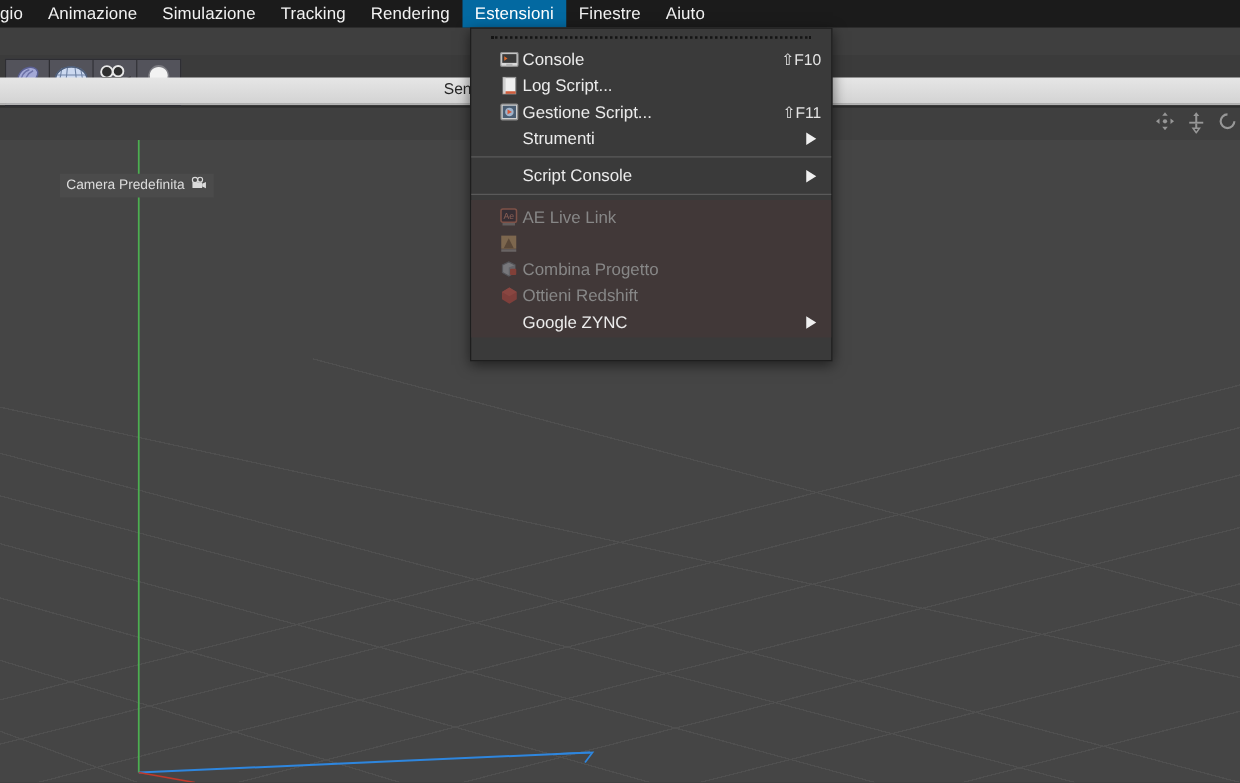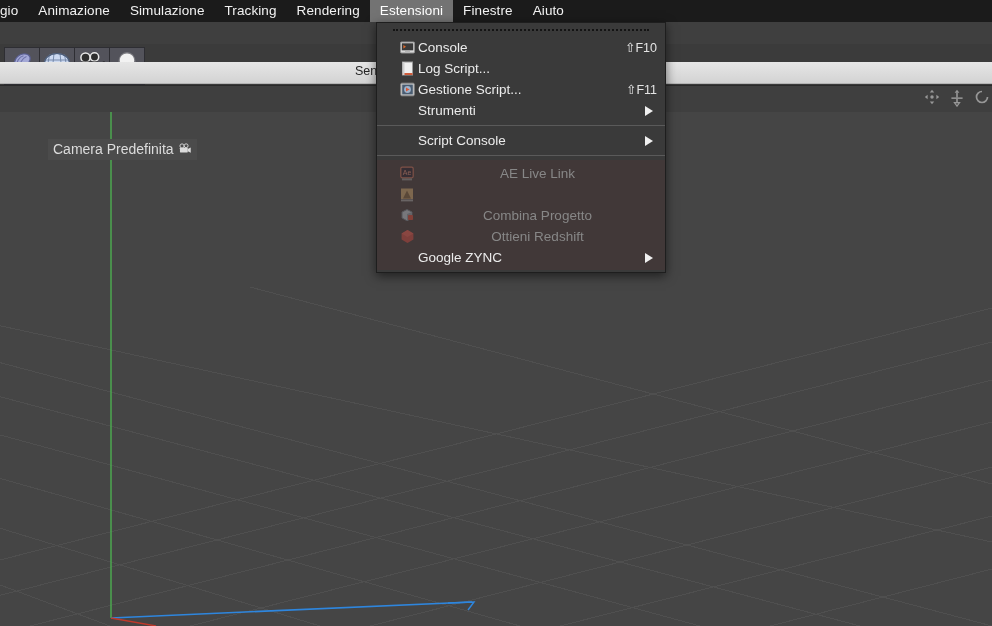--- a/index.html
+++ b/index.html
@@ -92,37 +92,37 @@
 
   .vp-canvas {
     position: absolute; top: 27px; left: 0;
     width: 992px; height: 514px;
     background: #454545;
   }
   .cam-label {
     position: absolute; left: 48px; top: 27px;
     background: #4b4b4b;
     color: #dcdcdc;
-    font-size: 14px;
+    font-size: 11px;
     padding: 2px 5px 3px 5px;
     display: flex; align-items: center; gap: 4px;
     z-index: 5;
     white-space: nowrap;
   }
 
   
   .dropdown {
     position: absolute;
     left: 376px; top: 22px;
     width: 288px;
     background: #3a3a3a;
     border: 1px solid #1e1e1e;
     box-shadow: 0 3px 10px rgba(0,0,0,.55);
     z-index: 100;
-    padding-bottom: 2px;
+    padding-bottom: 18px;
   }
   .tearoff {
     height: 14px;
     display: flex; align-items: center; justify-content: center;
   }
   .tearoff-line {
     width: 256px; height: 0;
     border-top: 2px dotted #141414;
   }
   .menu-sep {
@@ -150,34 +150,34 @@
     margin-left: auto;
     width: 0; height: 0;
     border-top: 5px solid transparent;
     border-bottom: 5px solid transparent;
     border-left: 8px solid #f0f0f0;
     margin-right: 4px;
   }
   .menu-item.disabled { color: #878787; }
   .menu-item.disabled .mi-icon { opacity: .45; }
   .menu-section-warm { background: #413838; padding-top: 3px; padding-bottom: 2px; }
-  .menu-section-warm .menu-item { background: transparent; justify-content: center; }
+  .menu-section-warm .menu-item { background: transparent; }
 </style>
 </head>
 <body>
 
 <div id="app">
 
   <div class="menubar" id="menubar">
       <div class="menubar-item first">gio</div>
       <div class="menubar-item">Animazione</div>
       <div class="menubar-item">Simulazione</div>
       <div class="menubar-item">Tracking</div>
       <div class="menubar-item">Rendering</div>
-      <div class="menubar-item active" style="background: #737373;">Estensioni</div>
+      <div class="menubar-item active" style="background: #0369a1;">Estensioni</div>
       <div class="menubar-item">Finestre</div>
       <div class="menubar-item">Aiuto</div>
     </div>
 
   <div class="titlebar">
     <div class="titlebar-text">Sen</div>
   </div>
 
   <div class="toolstrip">
     <div class="palette">

